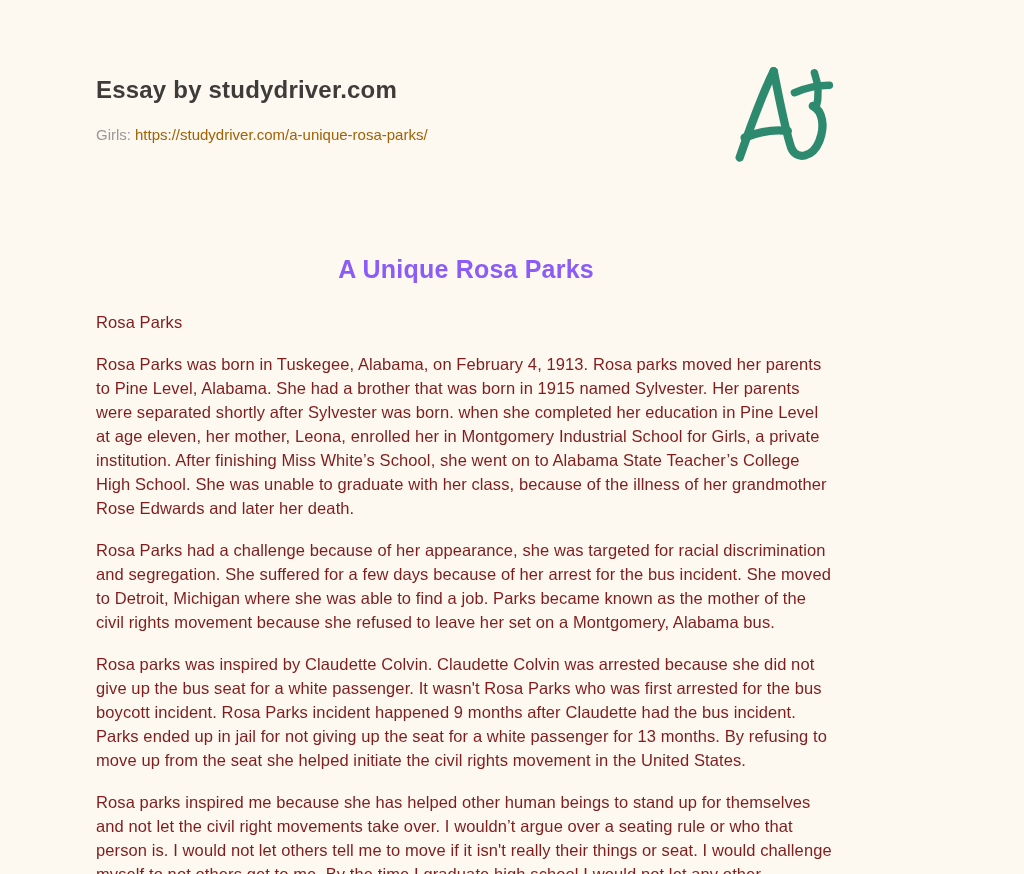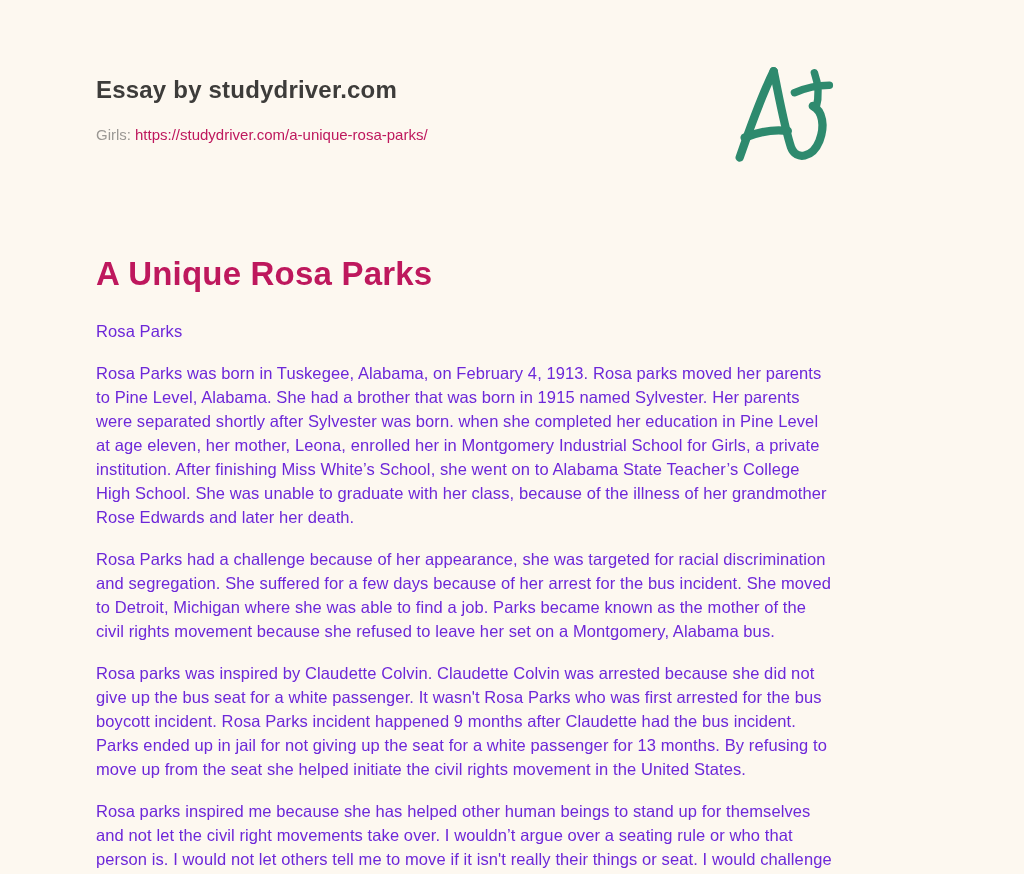--- a/index.html
+++ b/index.html
@@ -29,46 +29,47 @@
     font-weight: 700;
     color: #3d3c3a;
     letter-spacing: 0.2px;
   }
   .source-line {
     margin-top: 22px;
     font-size: 15px;
     color: #9b9894;
   }
   .source-link {
-    color: #be185d;
+    color: #a16207;
     text-decoration: none;
     margin-left: 4px;
   }
   .logo {
     position: absolute;
     top: -12px;
     right: 0;
     width: 108px;
     height: 104px;
   }
   .article-title {
     margin: 112px 0 0 0;
-    font-size: 33px;
+    font-size: 25px;
     font-weight: 700;
-    color: #be185d;
+    color: #8b5cf6;
     letter-spacing: 0.2px;
+    text-align: center;
   }
   .article-body {
     margin-top: 26px;
   }
   .article-body p {
     margin: 0 0 18px 0;
     font-size: 16.5px;
     line-height: 24px;
-    color: #6d28d9;
+    color: #7f1d1d;
     letter-spacing: 0.1px;
   }
 </style>
 </head>
 <body>
 
 <div class="page">
 
   <div class="doc-header">
     <h1 class="header-title">Essay by studydriver.com</h1>

